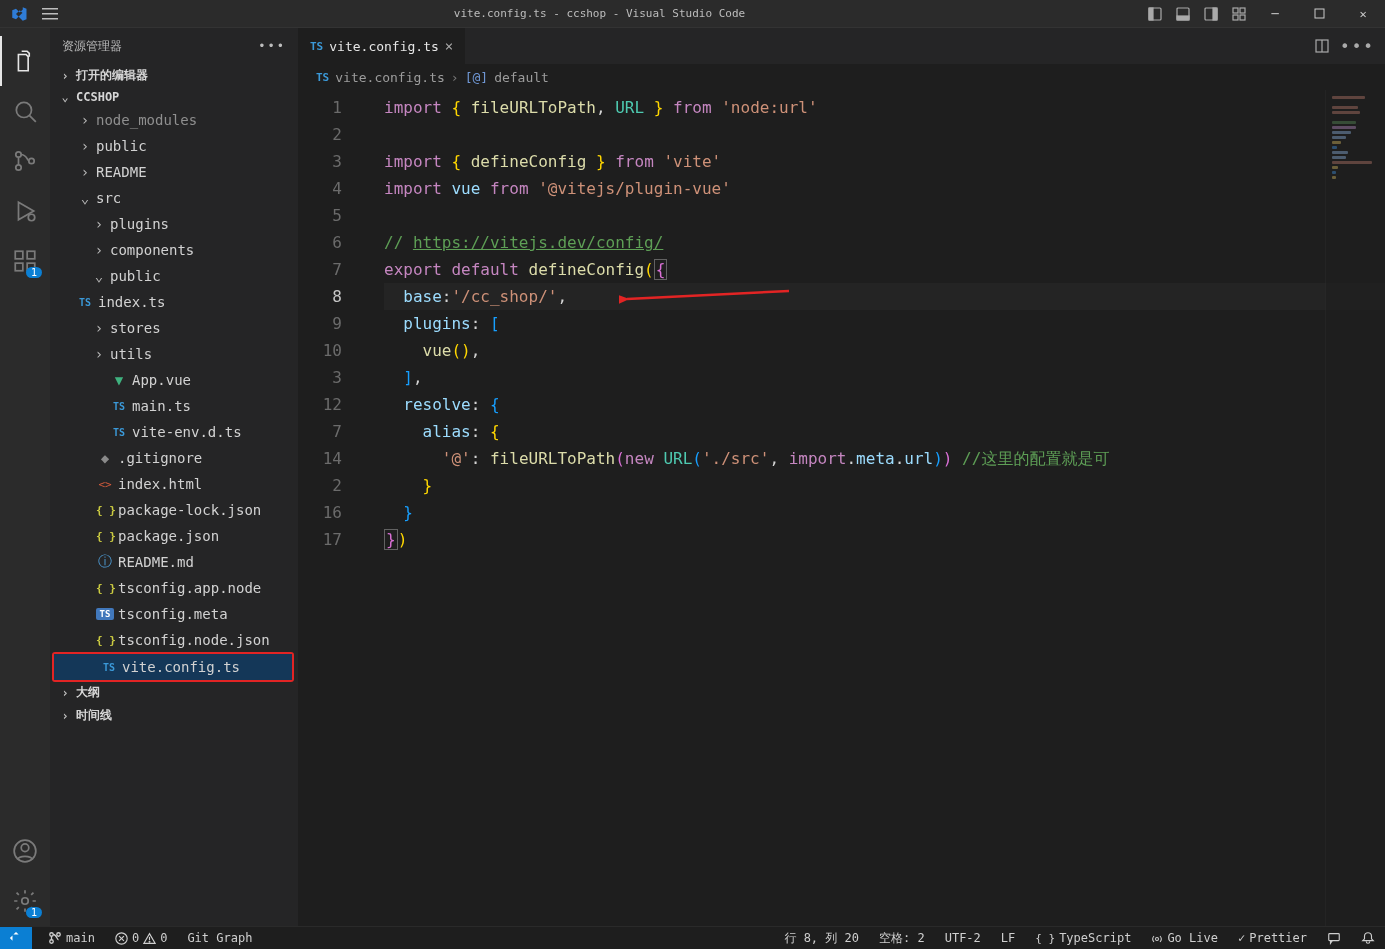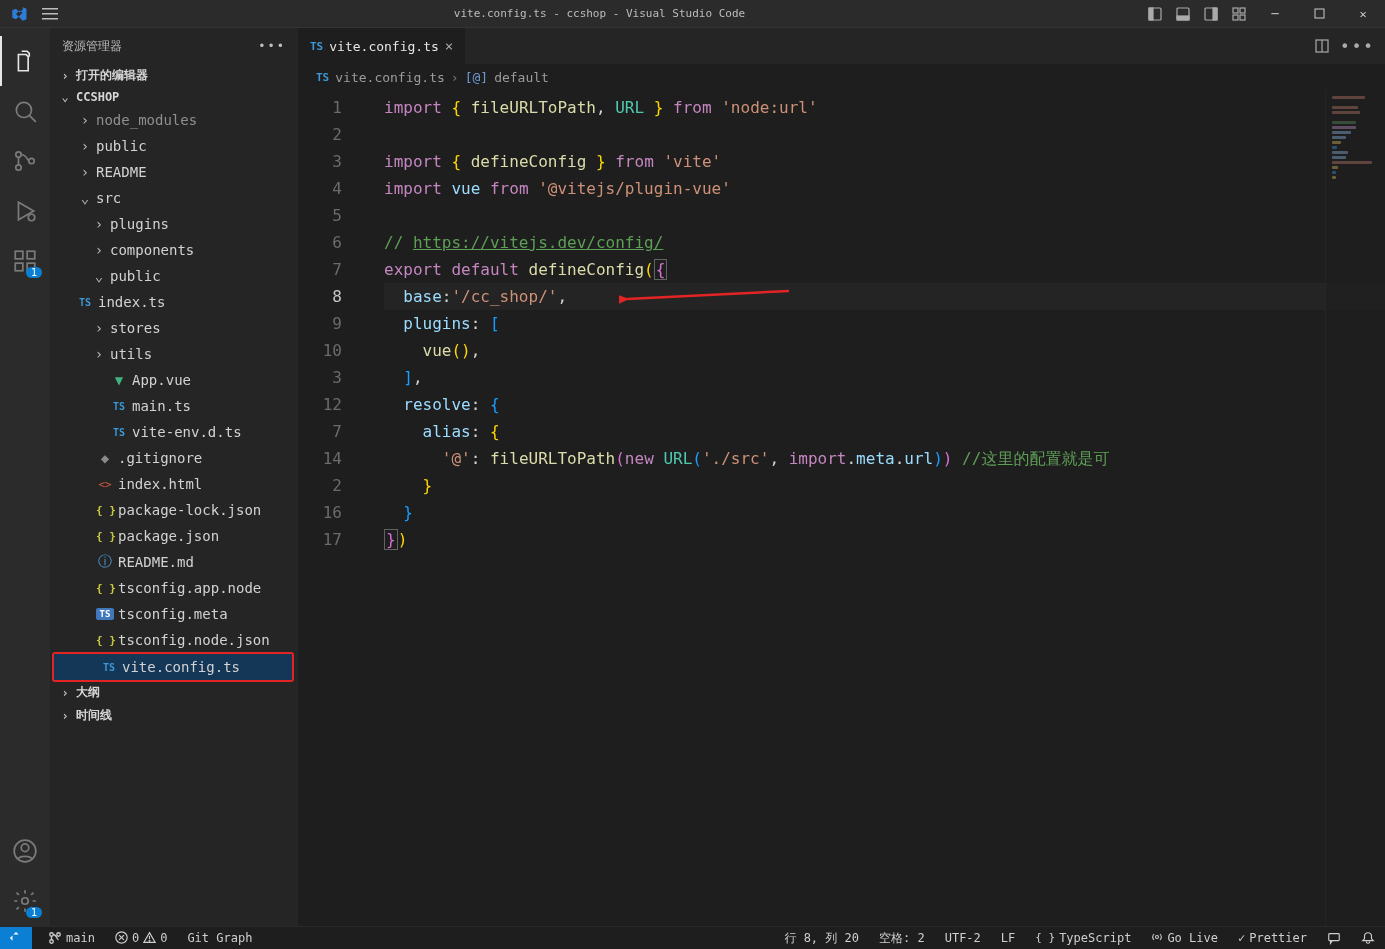--- a/index.html
+++ b/index.html
@@ -143,21 +143,21 @@
 }
 .minimap-line { height: 3px; margin-bottom: 2px; border-radius: 1px; }
 
 .statusbar {
   height: 23px; background: #1e1e1e; border-top: 1px solid #2a2a2a;
   display: flex; align-items: center; justify-content: space-between;
   font-size: 12px; color: #cfcfcf;
   padding: 0 6px;
 }
 .sb-left, .sb-right { display: flex; align-items: center; gap: 12px; }
-.sb-item { display: flex; align-items: flex-start; gap: 4px; padding: 0 4px; }
+.sb-item { display: flex; align-items: flex-end; gap: 4px; padding: 0 4px; }
 .remote-btn { background: #0b7fd3; color: white; height: 23px; width: 32px; display: flex; align-items: center; justify-content: center; margin-left: -6px; }
 svg { display: block; }
 </style>
 </head>
 <body>
 
 <div class="titlebar">
   <div class="titlebar-left">
     <span class="vscode-logo">
       <svg width="18" height="18" viewBox="0 0 24 24" fill="currentColor">

